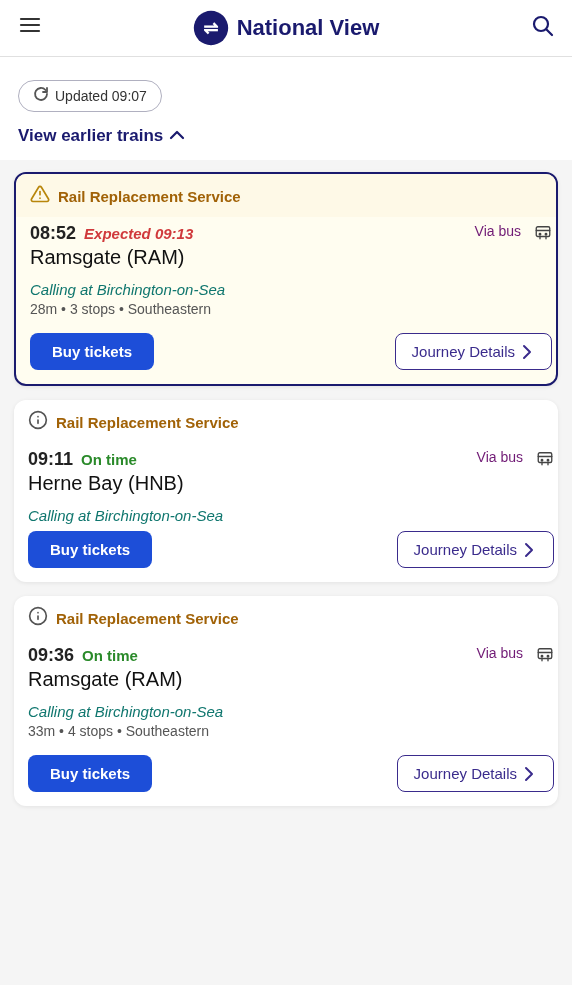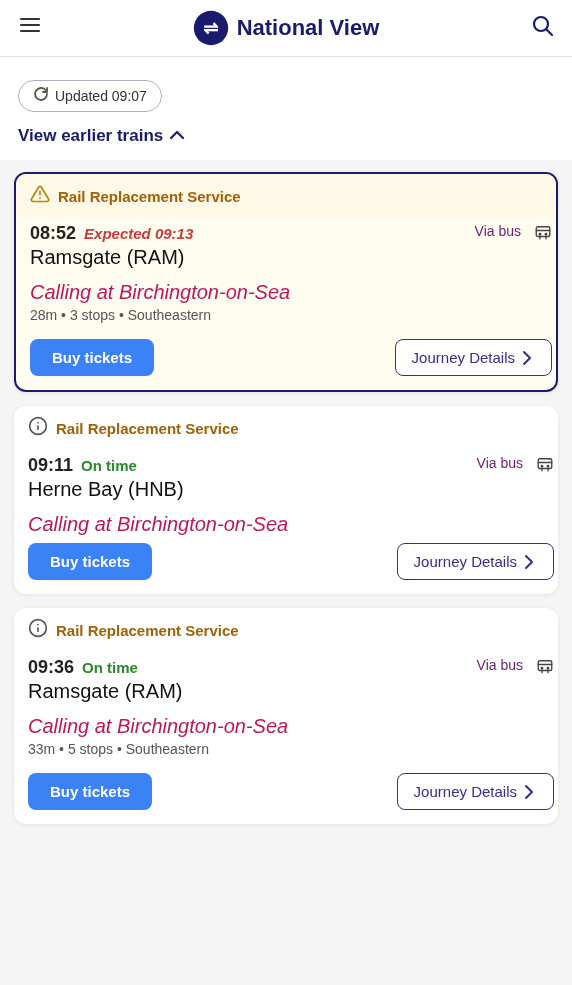--- a/index.html
+++ b/index.html
@@ -164,42 +164,42 @@
     }
 
     .destination {
       font-size: 20px;
       font-weight: 400;
       color: #111;
       margin-bottom: 3px;
     }
 
     .calling-at {
-      font-size: 20px;
-      color: #be185d;
+      font-size: 15px;
+      color: #0f766e;
       font-style: italic;
       margin-bottom: 3px;
       margin-top: 12px;
     }
 
     .journey-meta {
       font-size: 14px;
       color: #555;
       margin-bottom: 12px;
     }
 
     .card-actions {
       display: flex;
       align-items: center;
       justify-content: space-between;
       padding-top: 4px;
     }
 
     .buy-btn {
-      background: #3b82f6;
+      background: #1d4ed8;
       color: #fff;
       border: none;
       border-radius: 8px;
       padding: 10px 22px;
       font-size: 15px;
       font-weight: 600;
       cursor: pointer;
     }
 
     .details-btn {
@@ -372,21 +372,21 @@
               <path d="M3 10h18"></path>
               <line x1="8" y1="18" x2="8" y2="21"></line>
               <line x1="16" y1="18" x2="16" y2="21"></line>
               <circle cx="8" cy="15" r="1" fill="#444"></circle>
               <circle cx="16" cy="15" r="1" fill="#444"></circle>
             </svg>
         </div>
       </div>
       <div class="destination">Ramsgate (RAM)</div>
       <div class="calling-at">Calling at Birchington-on-Sea</div>
-      <div class="journey-meta">33m • 5 stops • Southeastern</div>
+      <div class="journey-meta">33m • 4 stops • Southeastern</div>
       <div class="card-actions">
         <button class="buy-btn">Buy tickets</button>
         <button class="details-btn">
           Journey Details
           <svg width="16" height="16" viewBox="0 0 16 16" fill="none" stroke="#3a2b8c" stroke-width="2" stroke-linecap="round" stroke-linejoin="round">
               <polyline points="5 2 11 8 5 14"></polyline>
             </svg>
         </button>
       </div>
     </div>

